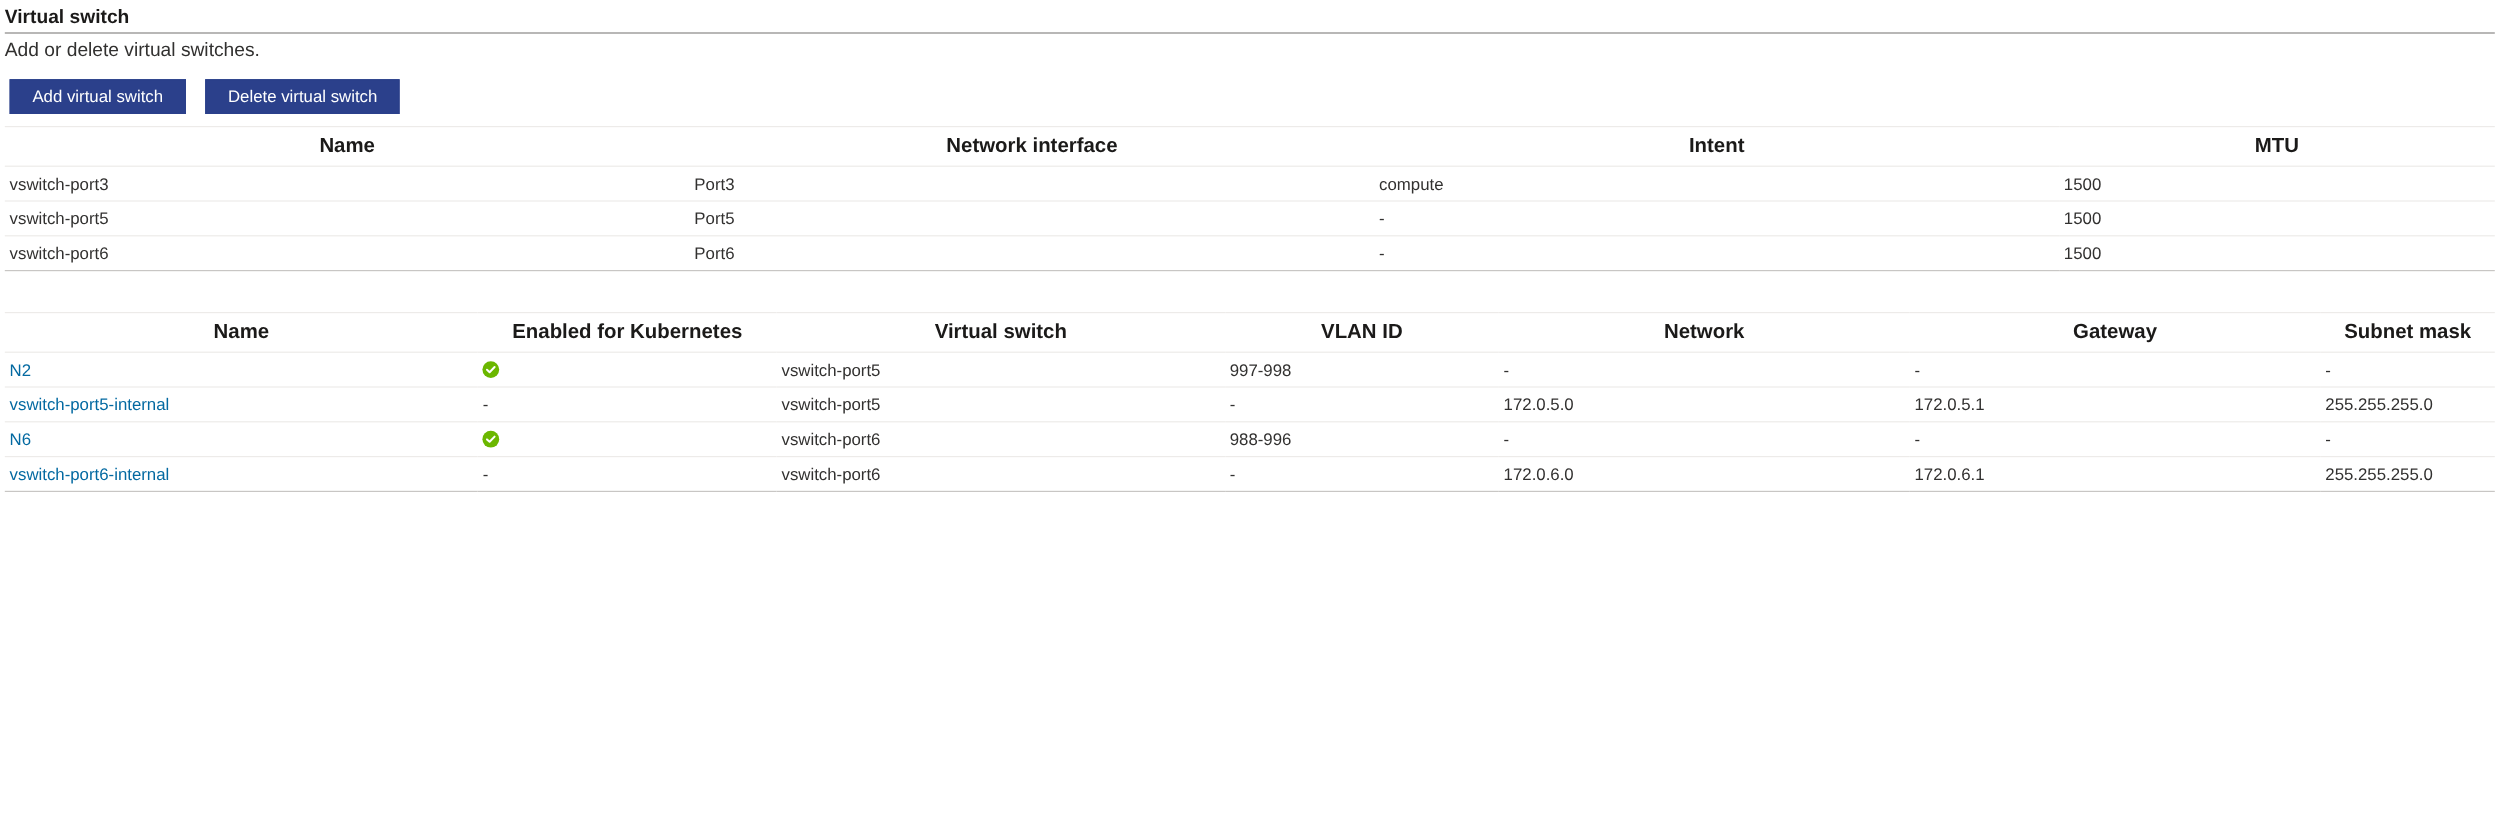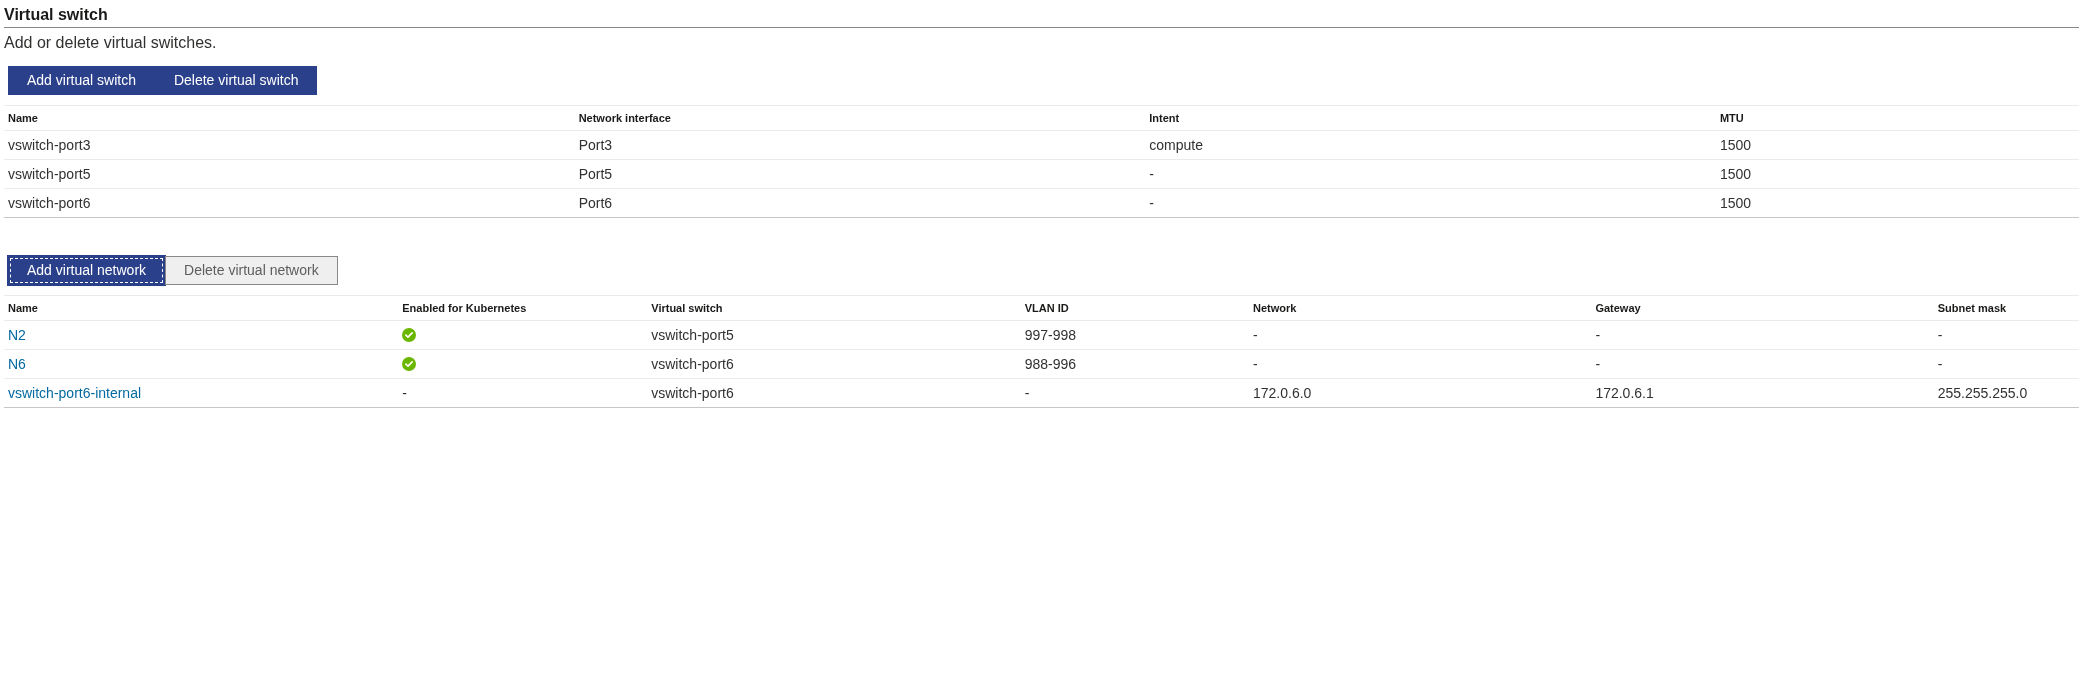--- a/index.html
+++ b/index.html
@@ -24,21 +24,21 @@
     border-bottom: 1px solid #8a8886;
     margin-bottom: 6px;
   }
   .section-desc {
     font-size: 16px;
     color: #323130;
     margin-bottom: 10px;
   }
   .button-row {
     display: flex;
-    gap: 0;
+    gap: 16px;
     margin-bottom: 6px;
     padding: 4px 0 4px 4px;
   }
   button.primary {
     background: #2b408b;
     color: #ffffff;
     border: 1px solid #2b408b;
     padding: 5px 18px;
     font-size: 14px;
     cursor: pointer;
@@ -59,23 +59,23 @@
     cursor: default;
     font-family: inherit;
     line-height: 1.2;
   }
   table {
     width: 100%;
     border-collapse: collapse;
     table-layout: fixed;
   }
   thead th {
-    text-align: left;
+    text-align: center;
     font-weight: 600;
-    font-size: 11px;
+    font-size: 17px;
     color: #1b1a19;
     padding: 6px 4px;
     border-top: 1px solid #edebe9;
     border-bottom: 1px solid #edebe9;
   }
   tbody td {
     padding: 6px 4px;
     font-size: 14px;
     color: #323130;
     border-bottom: 1px solid #edebe9;
@@ -146,24 +146,20 @@
             <td>vswitch-port6</td>
             <td>Port6</td>
             <td>-</td>
             <td>1500</td>
           </tr>
         </tbody>
     </table>
   </div>
 
   <div class="section">
-    <div class="button-row">
-      <button class="primary focused">Add virtual network</button>
-      <button class="secondary" disabled="">Delete virtual network</button>
-    </div>
     <table>
       <colgroup>
         <col style="width:19%">
         <col style="width:12%">
         <col style="width:18%">
         <col style="width:11%">
         <col style="width:16.5%">
         <col style="width:16.5%">
         <col style="width:7%">
       </colgroup>
@@ -186,20 +182,29 @@
                   <path d="M2.2 6.2 L4.8 8.6 L9.8 3.4" fill="none" stroke="#ffffff" stroke-width="2" stroke-linecap="round" stroke-linejoin="round"></path>
                 </svg>
               </span></td>
             <td>vswitch-port5</td>
             <td>997-998</td>
             <td>-</td>
             <td>-</td>
             <td>-</td>
           </tr>
           <tr>
+            <td><span class="link">vswitch-port5-internal</span></td>
+            <td>-</td>
+            <td>vswitch-port5</td>
+            <td>-</td>
+            <td>172.0.5.0</td>
+            <td>172.0.5.1</td>
+            <td>255.255.255.0</td>
+          </tr>
+          <tr>
             <td><span class="link">N6</span></td>
             <td><span class="check-icon">
                 <svg viewBox="0 0 12 12">
                   <path d="M2.2 6.2 L4.8 8.6 L9.8 3.4" fill="none" stroke="#ffffff" stroke-width="2" stroke-linecap="round" stroke-linejoin="round"></path>
                 </svg>
               </span></td>
             <td>vswitch-port6</td>
             <td>988-996</td>
             <td>-</td>
             <td>-</td>

